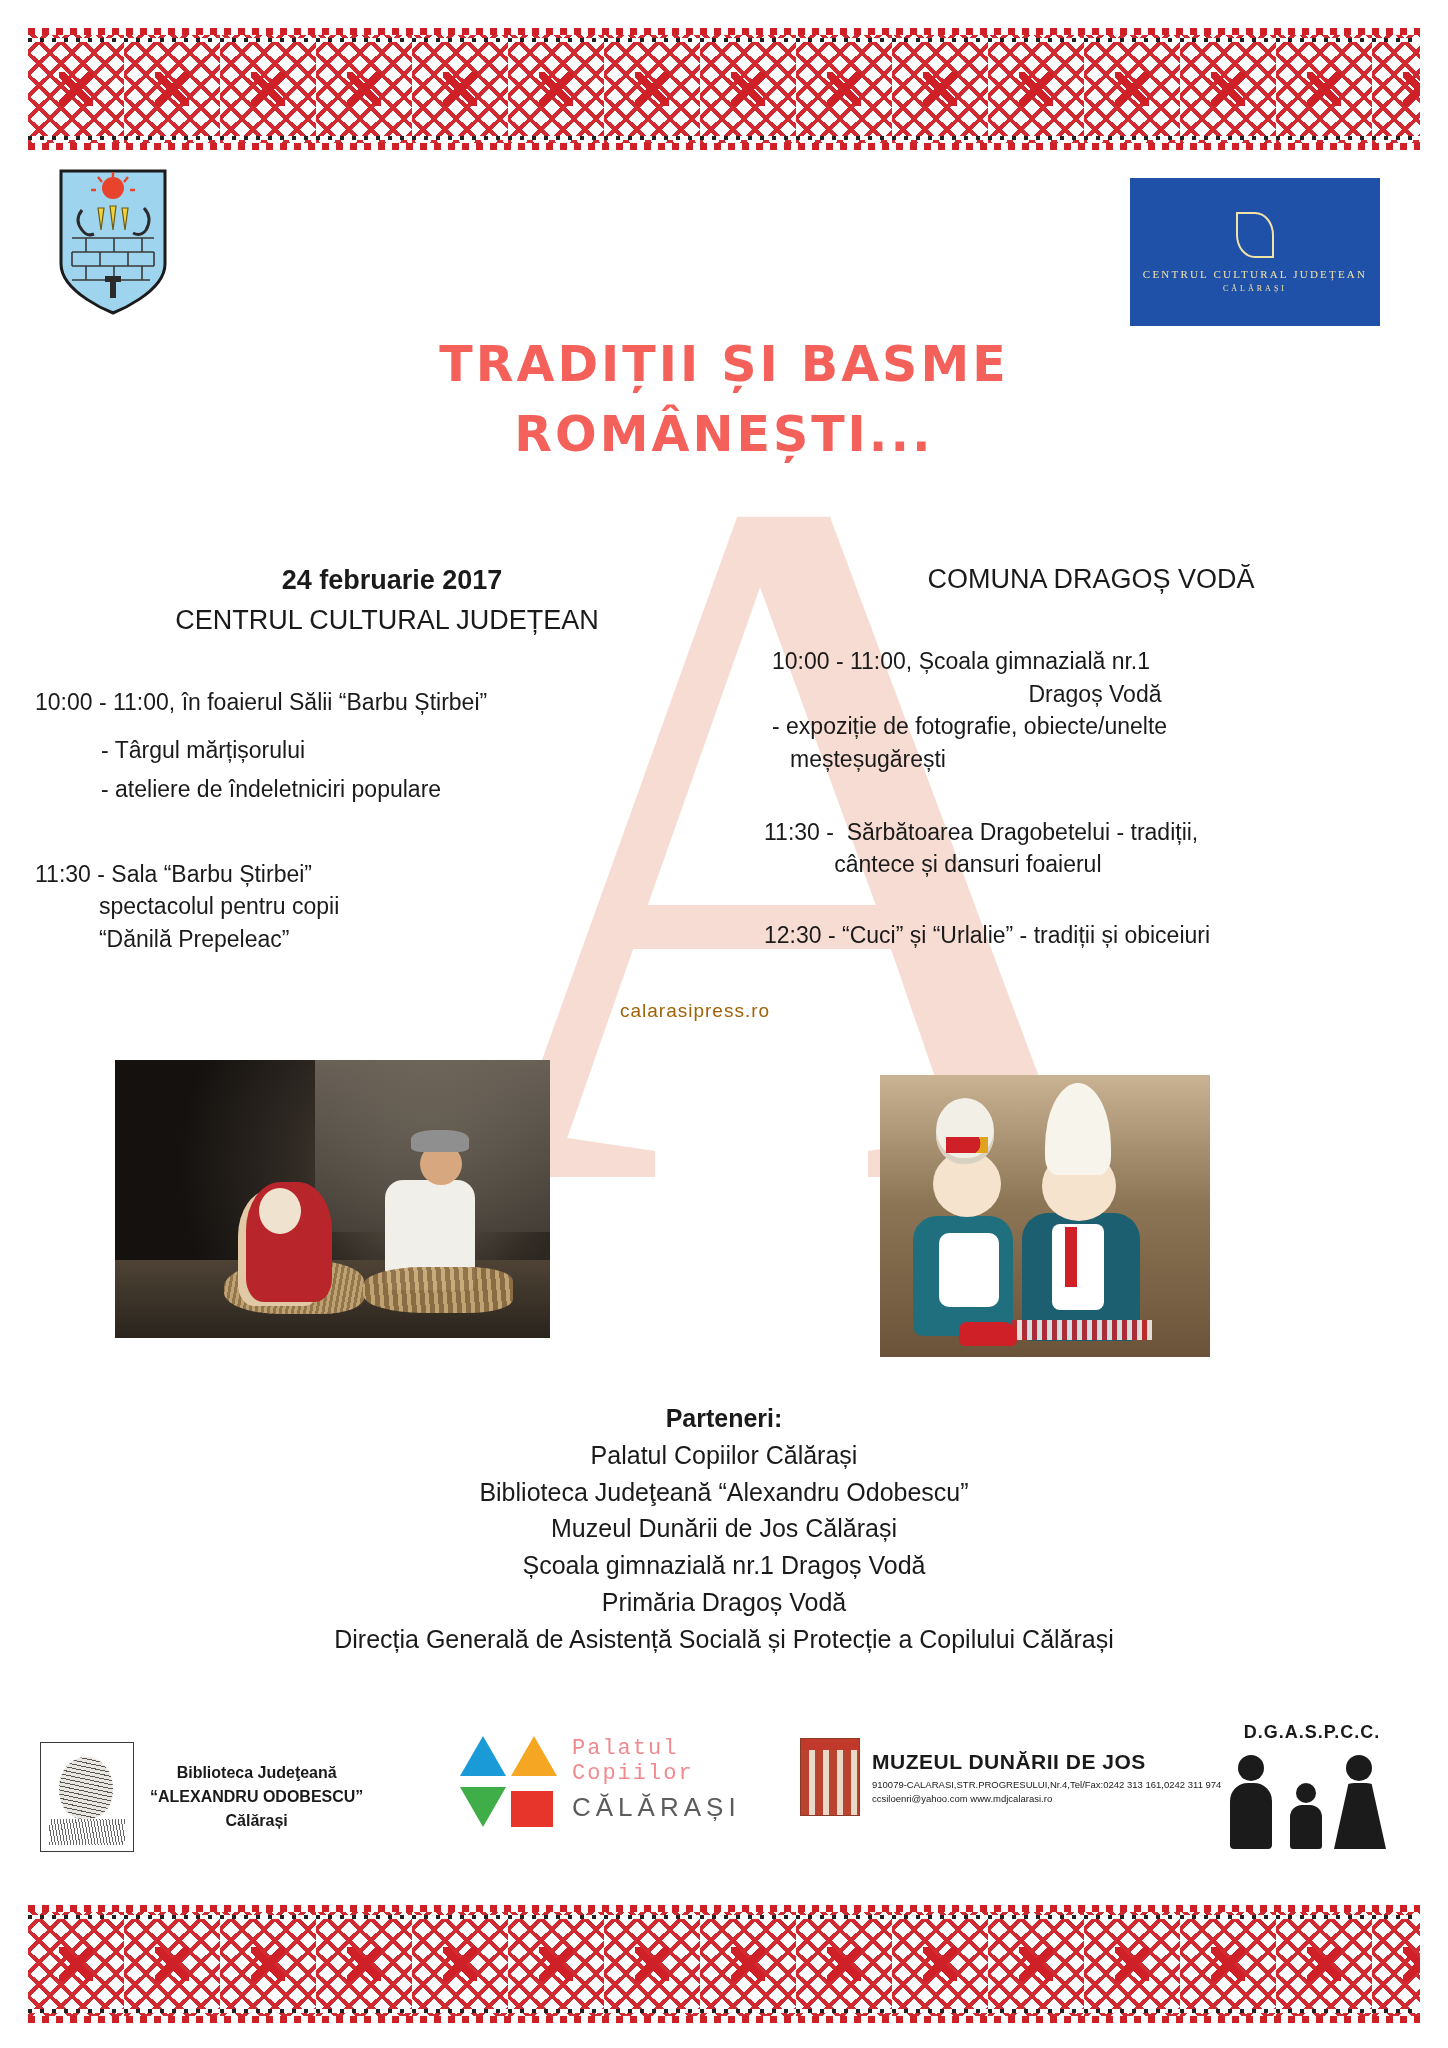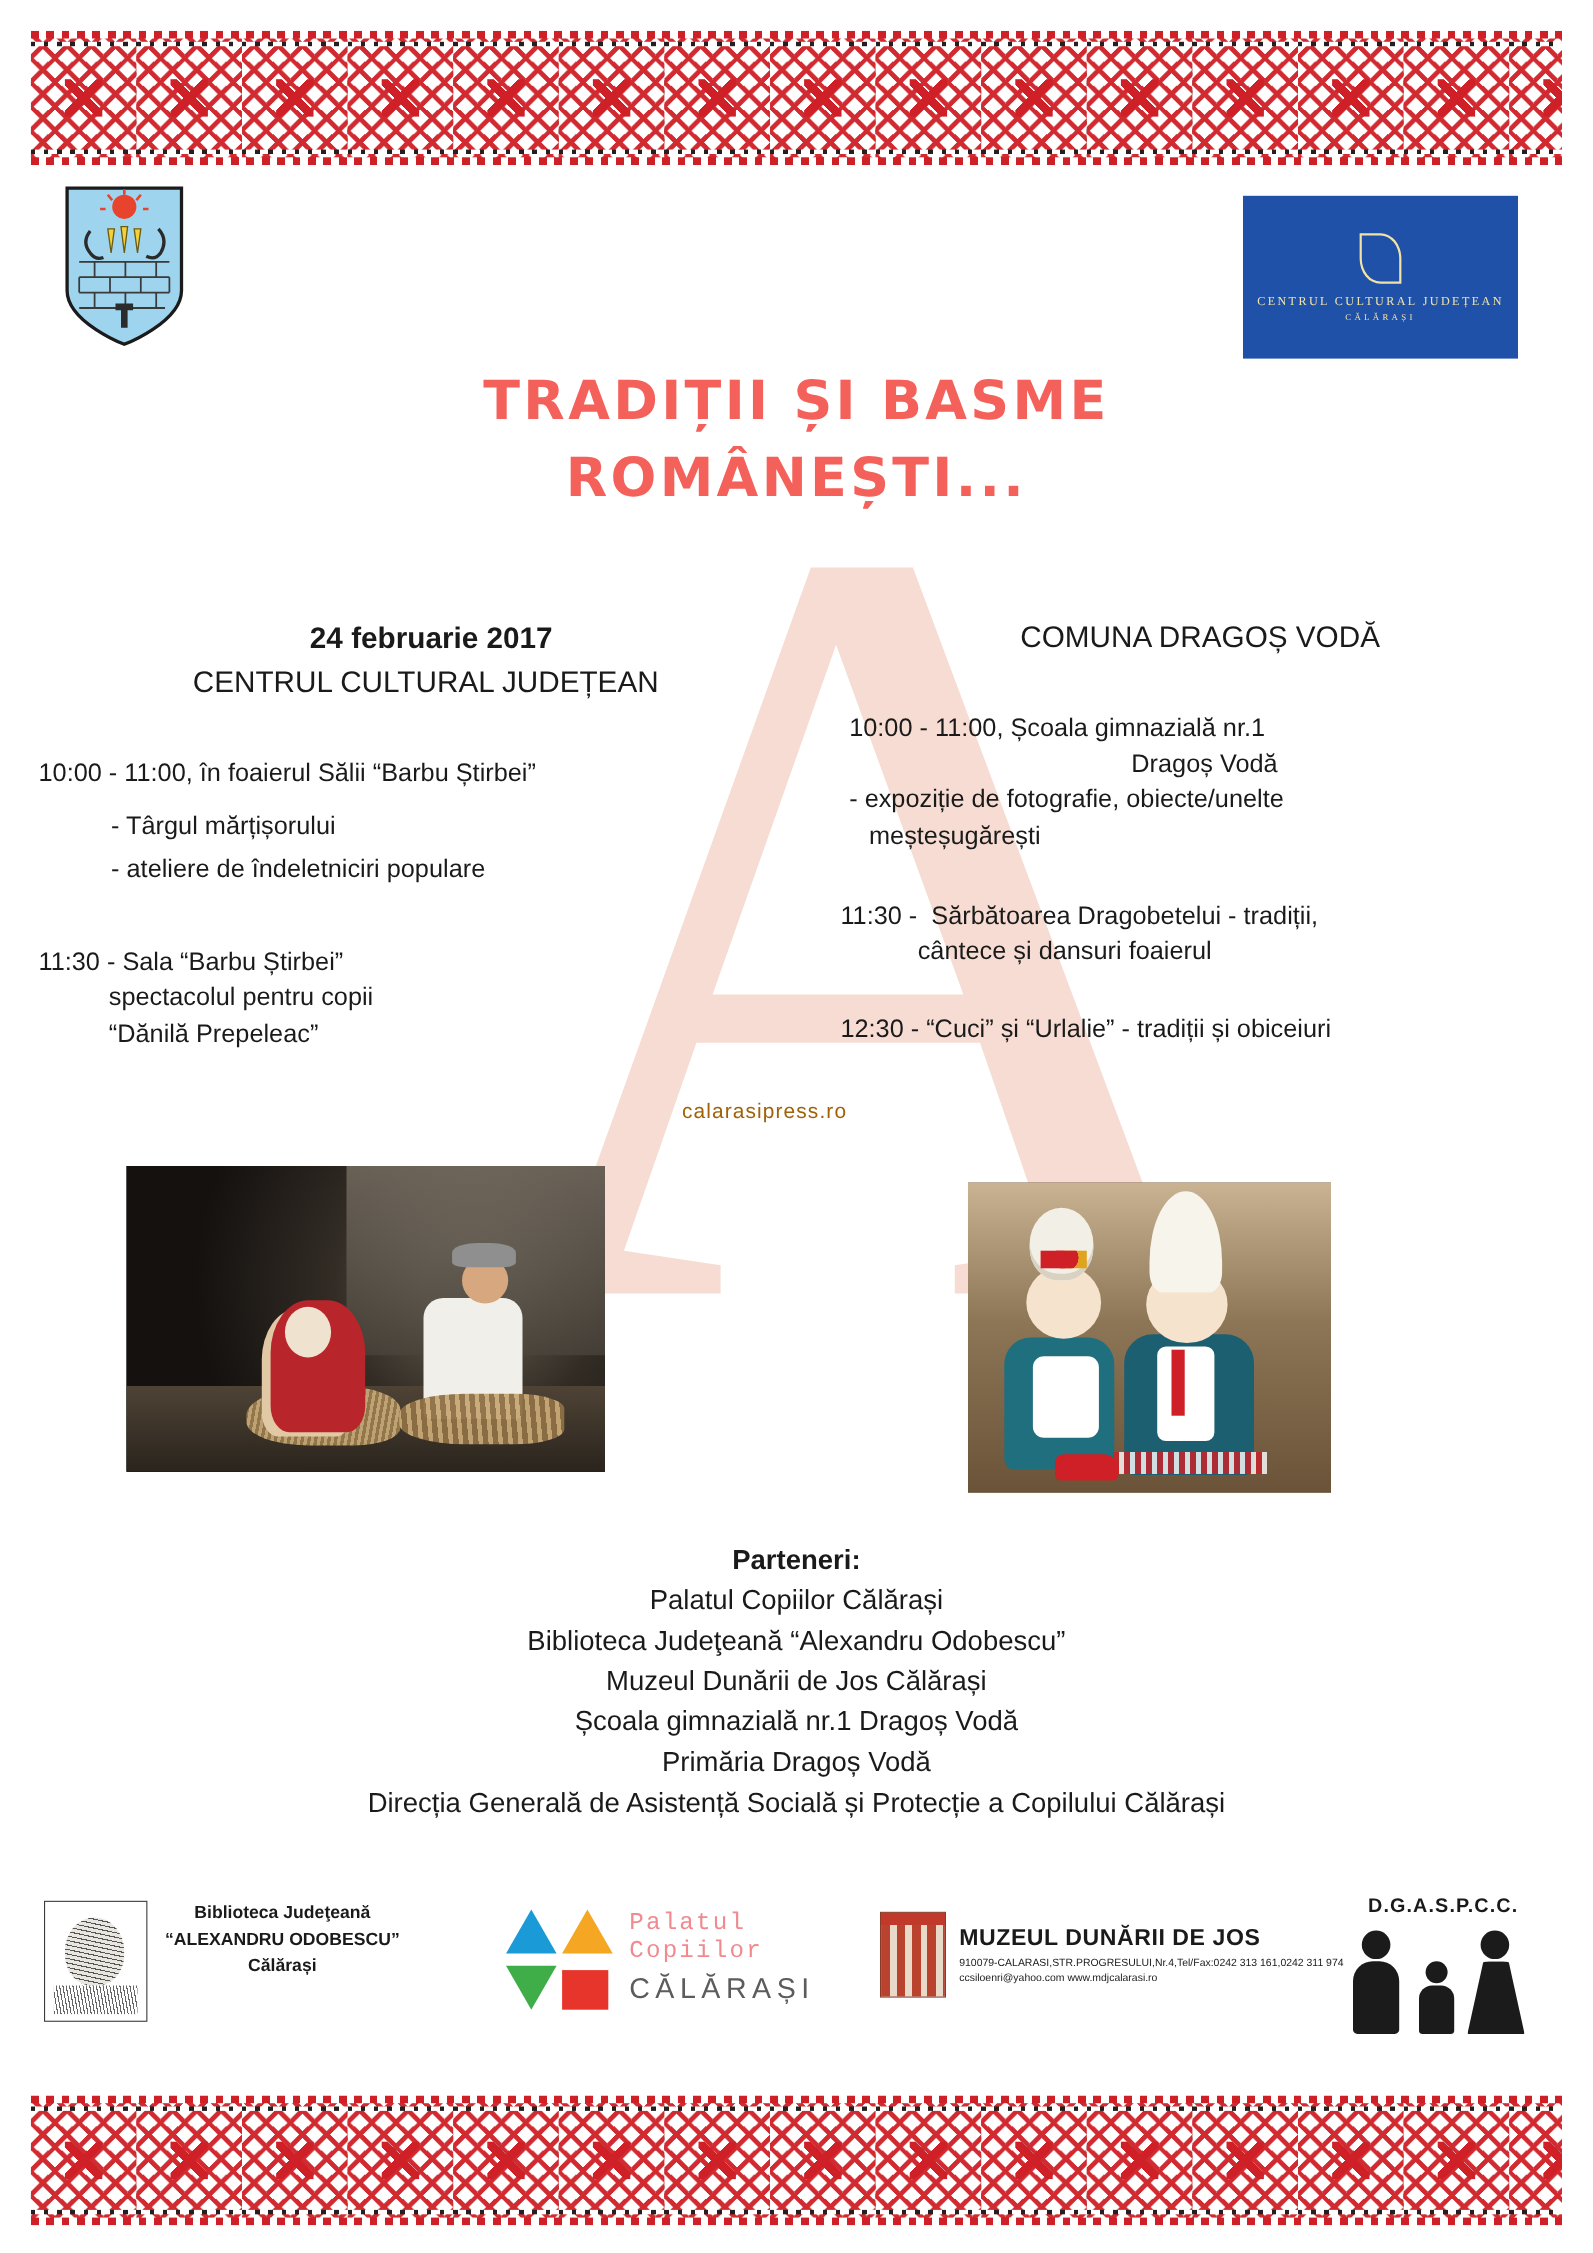--- a/index.html
+++ b/index.html
@@ -298,21 +298,21 @@
   
   .footer {
     position: absolute;
     left: 30px; right: 30px;
     top: 1718px;
     height: 180px;
     z-index: 3;
   }
   .flogo { position: absolute; }
 
-  .bj { left: 10px; top: 10px; width: 330px; display: flex; }
+  .bj { left: 10px; top: 24px; width: 330px; display: flex; align-items: center; }
   .bj .portrait {
     width: 92px; height: 108px;
     border: 1px solid #3b3b3b;
     position: relative;
     background: #fff;
     flex: 0 0 92px;
   }
   .bj .portrait::before {
     content:"";
     position:absolute; left:18px; top:14px; width:54px; height:62px;

